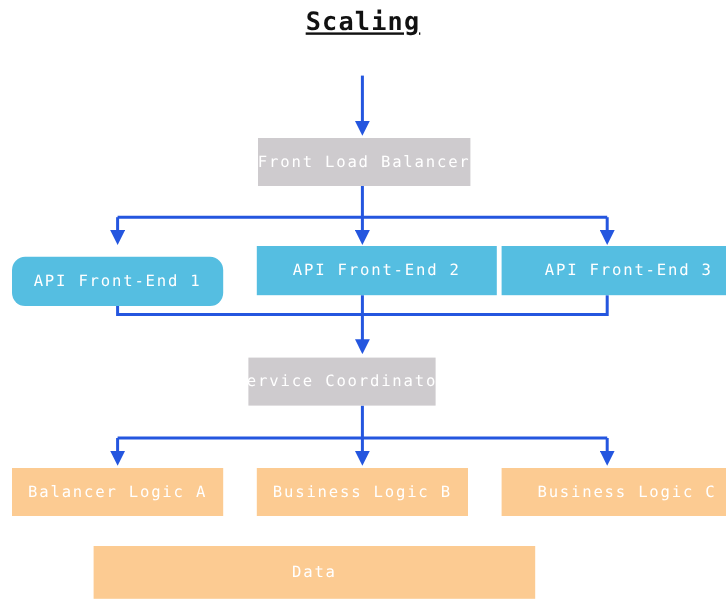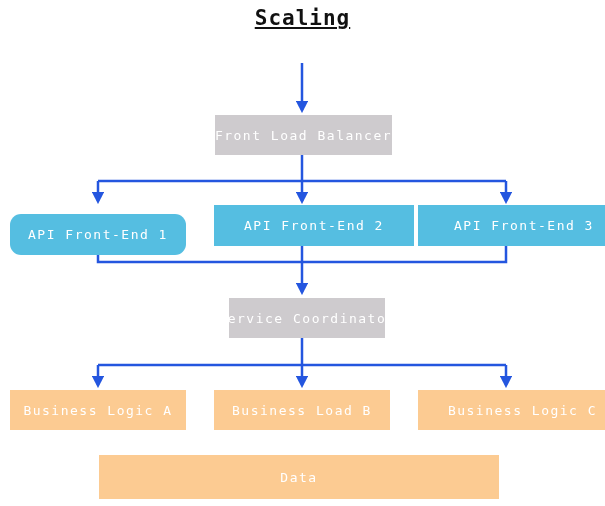--- a/index.html
+++ b/index.html
@@ -52,25 +52,25 @@
     box-sizing: border-box;
   }
   .node-gray   { background: var(--color-node-gray, #CECBCE); }
   .node-cyan   { background: var(--color-node-cyan, #55BEE1); }
   .node-orange { background: var(--color-node-orange, #FCCB92); }
 
   .pos-flb  { left: 215px; top: 115px; width: 177px; height: 40px; }
   .pos-api1 { left: 10px;  top: 214px; width: 176px; height: 41px; border-radius: 11px; }
   .pos-api2 { left: 214px; top: 205px; width: 200px; height: 41px; }
   .pos-api3 { left: 418px; top: 205px; width: 196px; height: 41px; padding-left: 16px; }
-  .pos-sc   { left: 229px; top: 298px; width: 156px; height: 40px; }
+  .pos-sc   { left: 207px; top: 298px; width: 156px; height: 40px; }
   .pos-bla  { left: 10px;  top: 390px; width: 176px; height: 40px; }
   .pos-blb  { left: 214px; top: 390px; width: 176px; height: 40px; }
   .pos-blc  { left: 418px; top: 390px; width: 209px; height: 40px; }
-  .pos-data { left: 99px;  top: 455px; width: 400px; height: 44px; }
+  .pos-data { left: 78px;  top: 455px; width: 368px; height: 44px; }
 </style>
 </head>
 <body>
 
 <div class="canvas">
 
   <h1 class="diagram-title">Scaling</h1>
 
   <svg class="connectors" viewBox="0 0 605 506" xmlns="http://www.w3.org/2000/svg">
     <defs>
@@ -98,19 +98,19 @@
   </svg>
 
   <div class="node node-gray pos-flb">Front Load Balancer</div>
 
   <div class="node node-cyan pos-api1">API Front-End 1</div>
   <div class="node node-cyan pos-api2">API Front-End 2</div>
   <div class="node node-cyan pos-api3">API Front-End 3</div>
 
   <div class="node node-gray pos-sc">Service Coordinator</div>
 
-  <div class="node node-orange pos-bla">Business Logic A</div>
-  <div class="node node-orange pos-blb">Business Load B</div>
+  <div class="node node-orange pos-bla">Balancer Logic A</div>
+  <div class="node node-orange pos-blb">Business Logic B</div>
   <div class="node node-orange pos-blc">Business Logic C</div>
 
   <div class="node node-orange pos-data">Data</div>
 
 </div>
 
 </body></html>

